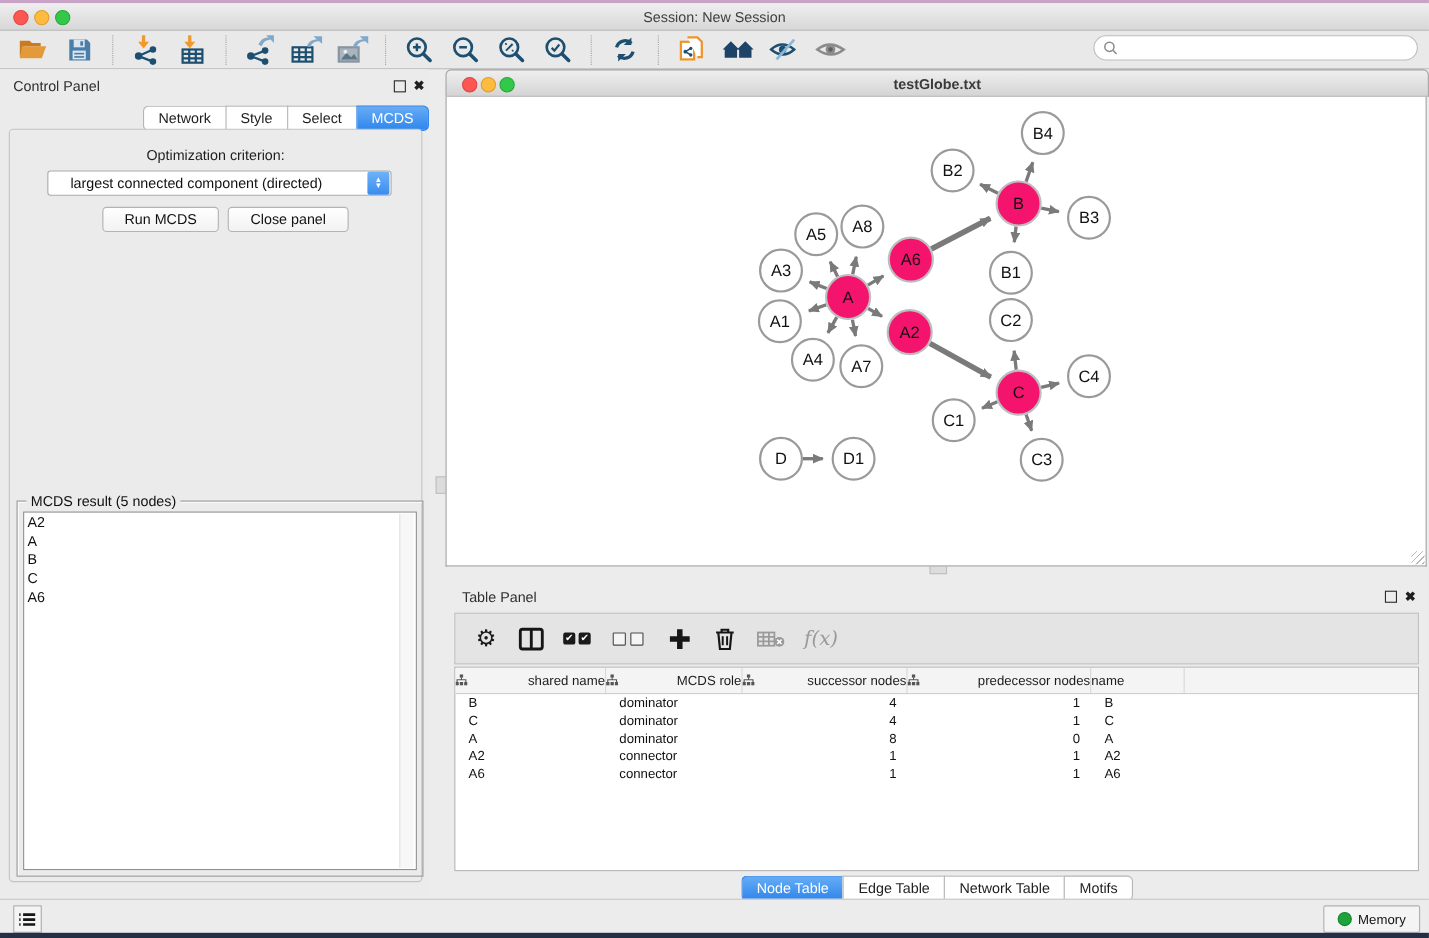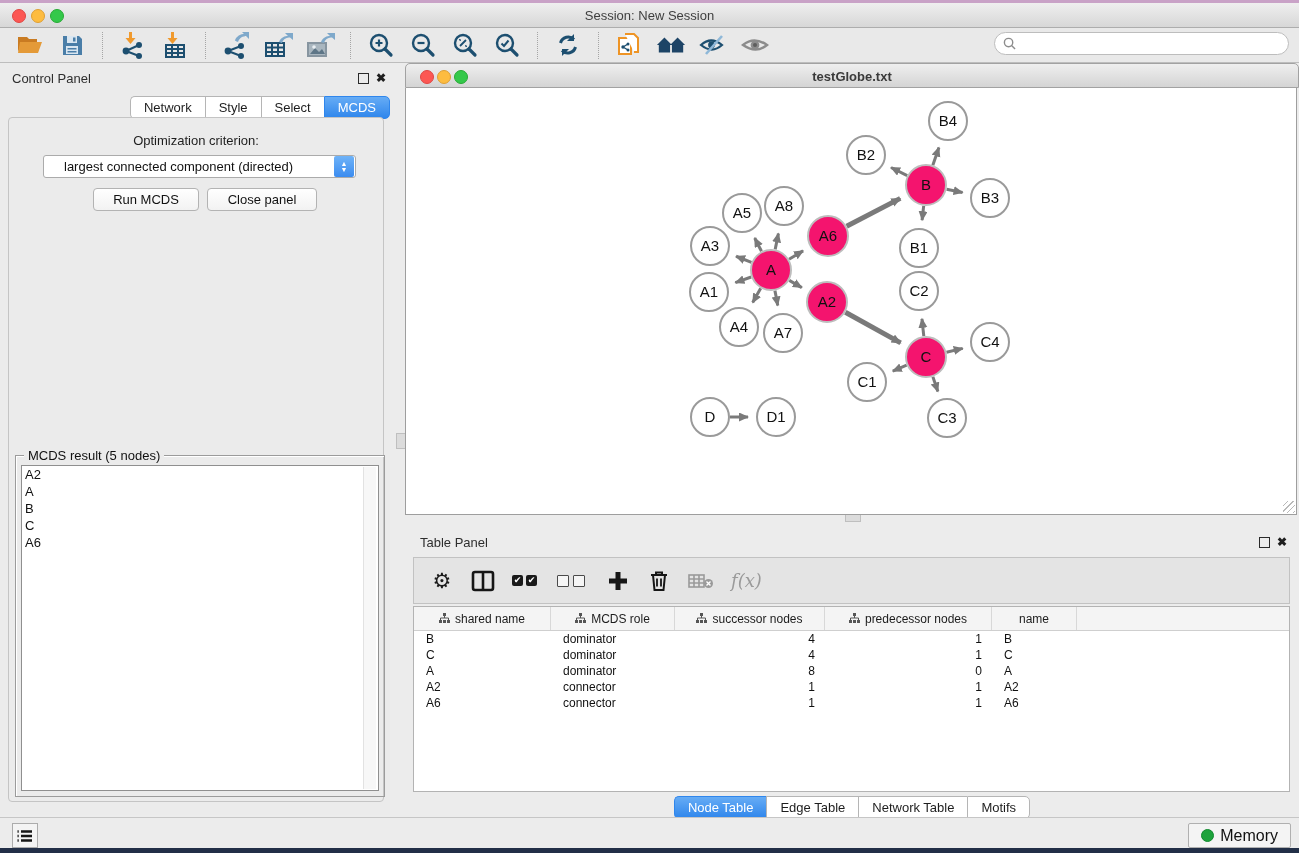--- a/index.html
+++ b/index.html
@@ -84,35 +84,35 @@
   .tpi{margin-right:17px;display:flex;align-items:center;justify-content:center;min-width:24px;height:26px;}
   .gear-glyph{font-size:21px;color:#1B1B1B;line-height:22px;}
   .chk{width:11px;height:11px;background:#1A1A1A;border-radius:2px;color:#fff;font-size:9px;
     line-height:11px;text-align:center;margin-right:3px;}
   .unchk{width:10px;height:10px;background:#F5F5F5;border:1.5px solid #4A4A4A;border-radius:1px;margin-right:4px;}
   .fx{font-family:"DejaVu Serif",serif;font-style:italic;font-size:18px;color:#9A9A9A;}
 
   .table-area{left:8px;top:79px;width:877px;height:186px;background:#FFFFFF;
     border:1px solid #B3B3B3;box-sizing:border-box;overflow:hidden;}
   .thead{display:flex;height:23px;border-bottom:1px solid #CFCFCF;background:#F4F4F4;}
-  .th{display:flex;align-items:center;justify-content:center;gap:5px;
+  .th{display:flex;align-items:center;justify-content:space-between;gap:5px;
     border-right:1px solid #D8D8D8;font-size:12px;color:#1C1C1C;box-sizing:border-box;height:100%;}
   .trow{display:flex;height:16px;align-items:center;}
   .td{font-size:12px;color:#111;box-sizing:border-box;white-space:nowrap;overflow:hidden;}
   .td.left{padding-left:12px;text-align:left;}
   .td.right{padding-right:10px;text-align:right;}
 
   .tp-tabs{left:0;top:269px;width:894px;display:flex;justify-content:center;}
 
   
   .statusbar{left:0;top:817px;width:1299px;height:31px;background:#ECECEC;border-top:1px solid #C6C6C6;}
   .list-btn{left:12px;top:5px;width:24px;height:23px;background:#F4F4F4;border:1px solid #ACACAC;
     display:flex;align-items:center;justify-content:center;}
   .mem-btn{right:8px;top:5px;height:23px;background:#F4F4F4;border:1px solid #B0B0B0;border-radius:2px;
-    display:flex;align-items:center;gap:6px;padding:0 12px;font-size:16px;color:#111;}
+    display:flex;align-items:center;gap:6px;padding:0 12px;font-size:12px;color:#111;}
   .mem-dot{width:11px;height:11px;border-radius:50%;background:#1EA33C;border:1px solid #118A2E;}
   .desktop-strip-bottom{left:0;top:848px;width:1299px;height:5px;background:#222F47;}
 </style>
 </head>
 <body>
 
 <div class="abs desktop-strip"></div>
 <div class="abs titlebar">
   <span class="abs tl-dot tl-red" style="left:12px;"></span>
   <span class="abs tl-dot tl-yellow" style="left:31px;"></span>

